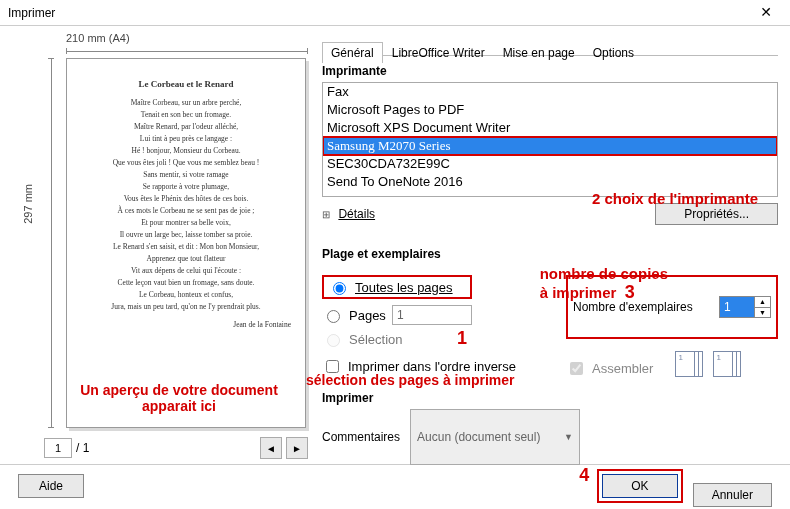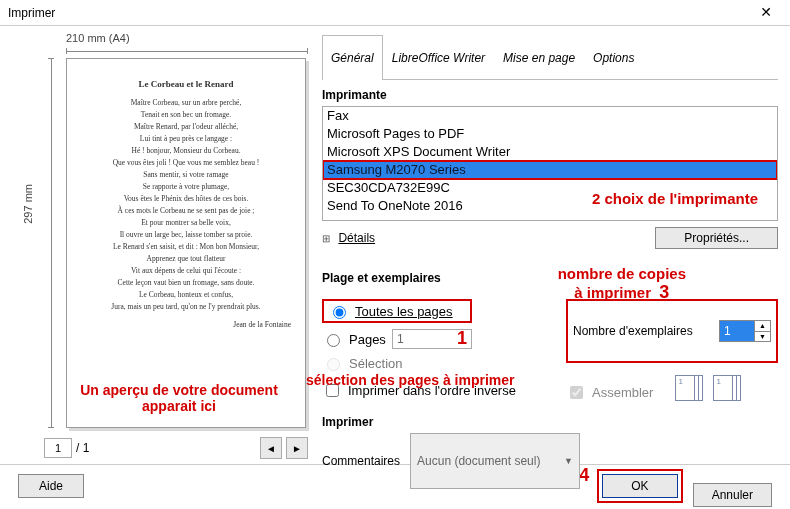--- a/index.html
+++ b/index.html
@@ -118,45 +118,44 @@
   .right {
     flex: 1;
     position: relative;
   }
   .tabs {
     display: flex;
     border-bottom: 1px solid #bbb;
     font-size: 12px;
   }
   .tab {
-    padding: 15px 8px;
+    padding: 3px 8px;
     border: 1px solid transparent;
     border-bottom: none;
     position: relative;
-    top: 1px;
+    top: 8px;
     background: transparent;
-    font-style: italic;
   }
   .tab.active {
     border-color: #bbb;
     background: #fff;
   }
   .section-head {
     font-weight: bold;
     margin: 8px 0 4px 0;
   }
   .printerlist {
     border: 1px solid #aaa;
     height: 115px;
     overflow: hidden;
     background: #fff;
     font-size: 13px;
   }
   .printerlist .item { padding: 0 4px; line-height: 18px; white-space: nowrap; }
-  .printerlist .sel { background: #2b84ea; color: #0f172a; outline: 2px solid #d30000; outline-offset: -1px; }
+  .printerlist .sel { background: #2b84ea; color: #ffffff; outline: 2px solid #d30000; outline-offset: -1px; font-family: Liberation Serif, serif; }
   .details-row {
     display: flex;
     align-items: center;
     margin-top: 6px;
     gap: 8px;
   }
   .details-row .expander { font-size: 10px; color: #555; }
   .details-row .lnk { text-decoration: underline; color: #000; }
   .btn {
     border: 1px solid #888;
@@ -275,21 +274,21 @@
       <div class="item">SEC30CDA732E99C</div>
       <div class="item">Send To OneNote 2016</div>
     </div>
     <div class="annot-right" style="right:20px; top:156px;">2 choix de l'imprimante</div>
 
     <div class="details-row">
       <span class="expander">⊞</span>
       <span class="lnk">Détails</span>
       <button class="btn prop">Propriétés...</button>
     </div>
-    <div class="annot-right" style="right:92px; top:232px; text-align:center; line-height:1.1;">
+    <div class="annot-right" style="right:110px; top:232px; text-align:left; line-height:1.1;">
       <span>nombre de copies</span><br>
       <span>à imprimer</span>&nbsp;&nbsp;<span style="font-size:18px">3</span>
     </div>
 
     <div class="section-head" style="margin-top:22px">Plage et exemplaires</div>
 
     <div class="plage">
       <div class="plcol" style="width:220px;">
         <div class="radio-row redbox" style="padding:2px 4px; width:150px;">
           <input type="radio" checked="" style="">

